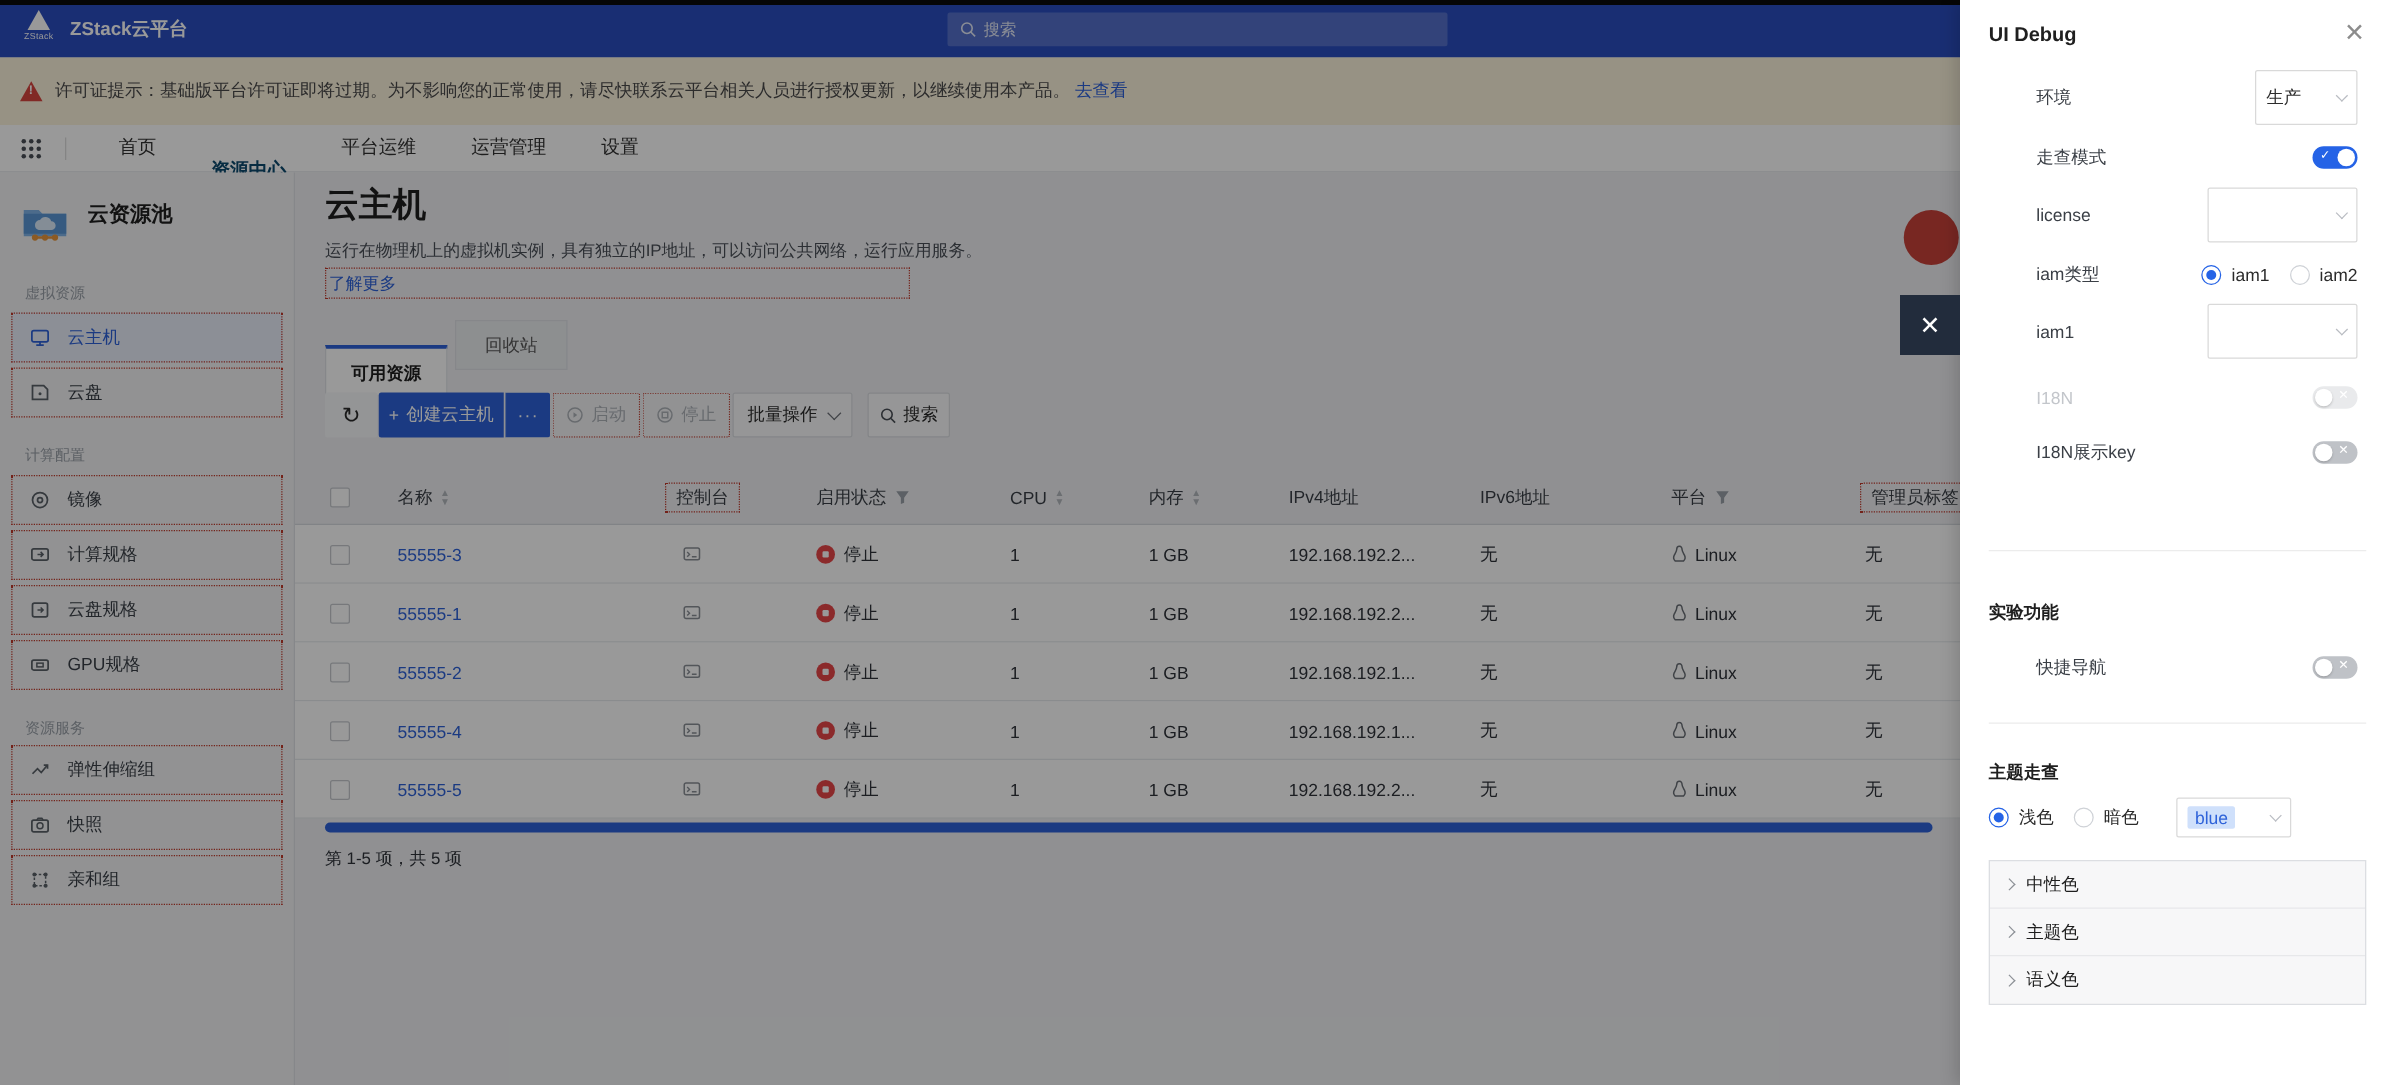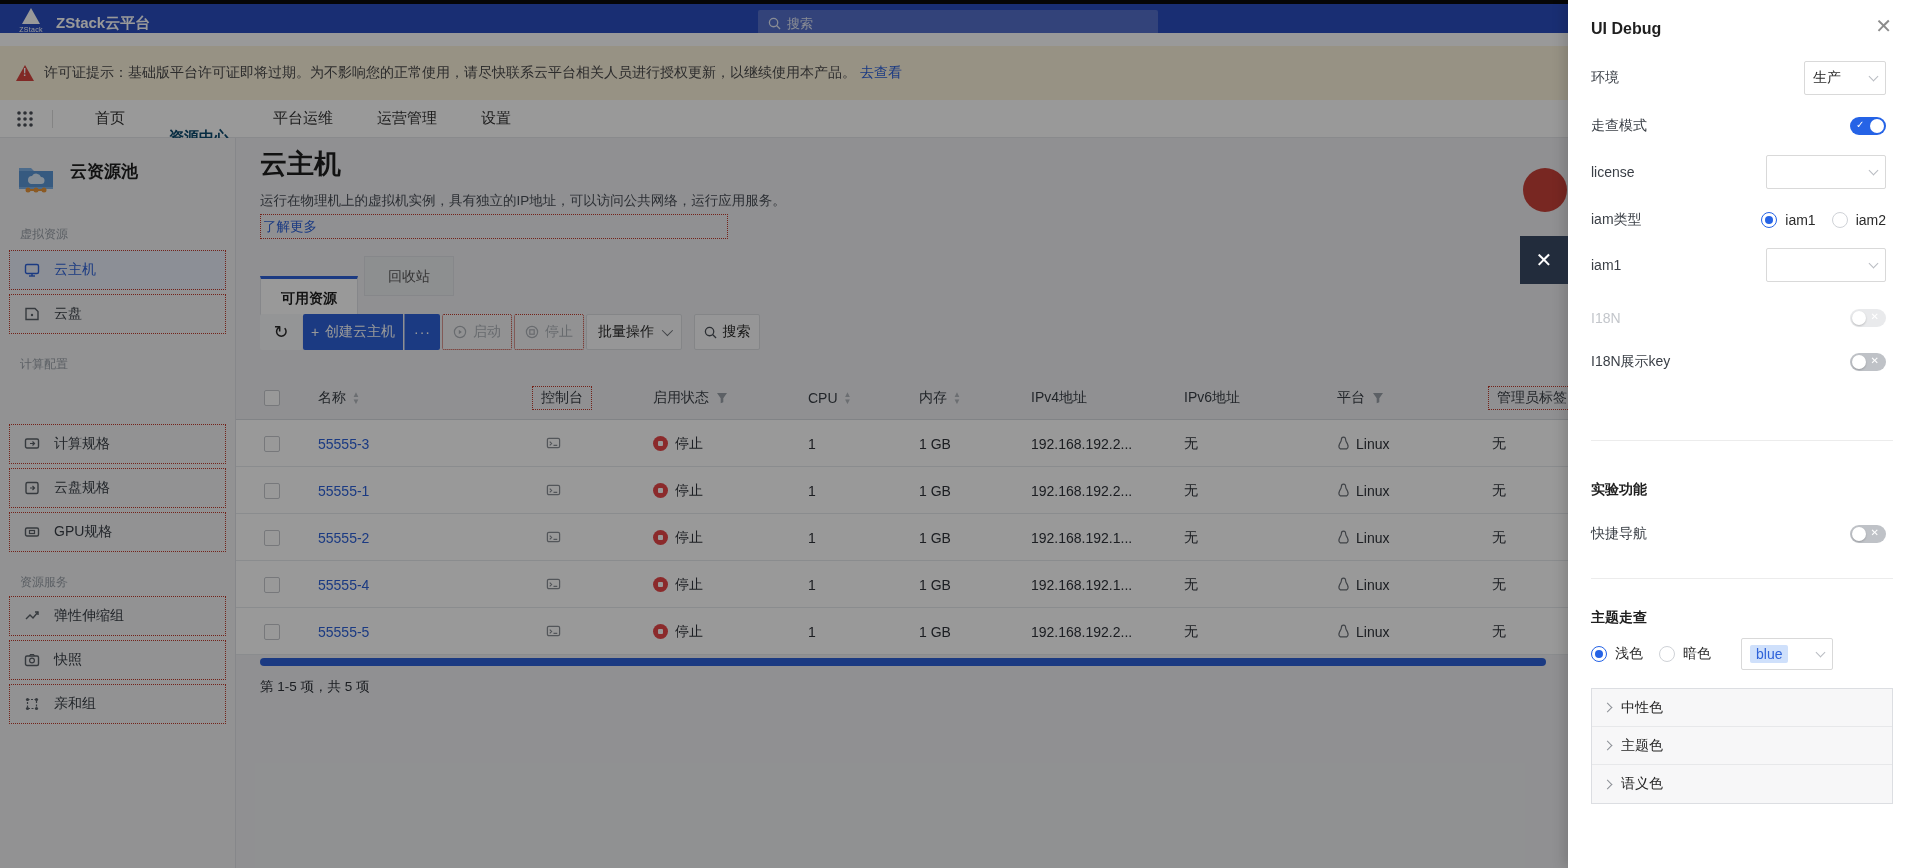--- a/index.html
+++ b/index.html
@@ -2,21 +2,21 @@
 <html><head>
 <meta charset="utf-8">
 <style>
   * { margin:0; padding:0; box-sizing:border-box; }
   html,body { width:1916px; height:868px; overflow:hidden; }
   body { font-family:"Liberation Sans","DejaVu Sans",sans-serif; font-size:13px; color:#262626; background:#fff; position:relative; }
 
   .page { position:absolute; inset:0; }
 
   
-  .topbar { position:absolute; left:0; top:0; width:100%; height:33px; background:#2b4ec0; }
+  .topbar { position:absolute; left:0; top:0; width:100%; height:46px; background:#2b4ec0; }
   .topstrip { position:absolute; left:0; top:0; width:100%; height:4px; background:#0b0b0b; }
   .logo { position:absolute; left:14px; top:8px; width:34px; height:32px; display:flex; flex-direction:column; align-items:center; color:#fff; }
   .logo .tri { width:0; height:0; border-left:9px solid transparent; border-right:9px solid transparent; border-bottom:16px solid #fff; }
   .logo .zs { font-size:7px; letter-spacing:.3px; margin-top:2px; }
   .brand { position:absolute; left:56px; top:14px; color:#fff; font-size:15px; font-weight:bold; }
   .topsearch { position:absolute; left:758px; top:10px; width:400px; height:27px; background:rgba(255,255,255,.2); border-radius:2px; display:flex; align-items:center; padding-left:10px; color:rgba(255,255,255,.85); }
   .topsearch svg { margin-right:6px; }
 
   
   .banner { position:absolute; left:0; top:46px; width:100%; height:54px; background:#fcf3dd; display:flex; align-items:center; padding-left:16px; font-size:14px; color:#4a4a4a; }
@@ -85,25 +85,25 @@
   
   .red-ball { position:absolute; left:1523px; top:168px; width:44px; height:44px; border-radius:50%; background:#c8423a; z-index:10; }
   .mask { position:absolute; left:0; top:0; width:1568px; height:868px; background:rgba(0,0,0,.40); z-index:50; }
   .drawer-handle { position:absolute; left:1520px; top:236px; width:48px; height:48px; background:#222c3c; z-index:110; display:flex; align-items:center; justify-content:center; color:#fff; font-size:20px; cursor:pointer; }
 
   
   .drawer { position:absolute; right:0; top:0; width:348px; height:868px; background:#fff; z-index:100; box-shadow:-4px 0 12px rgba(0,0,0,.15); }
   .d-title { position:absolute; left:23px; top:20px; font-size:16px; font-weight:bold; color:#1f1f1f; }
   .d-close { position:absolute; right:24px; top:14px; font-size:20px; color:#8c8c8c; cursor:pointer; }
   .d-row { position:absolute; left:23px; right:30px; height:32px; display:flex; align-items:center; justify-content:space-between; }
-  .d-label { font-size:14px; color:#3a3f46; }
+  .d-label { font-size:14px; color:#3a3f46;margin-left:38px; }
   .d-label.dim { color:#c3c6cb; }
   .d-sec { font-size:14px; font-weight:bold; color:#1f1f1f; }
   .d-divider { position:absolute; left:23px; right:23px; height:1px; background:#ececec; }
-  .sel { height:34px; border:1px solid #d9d9d9; border-radius:2px; display:flex; align-items:center; justify-content:space-between; padding:0 8px; background:#fff; cursor:pointer; }
+  .sel { height:44px; border:1px solid #d9d9d9; border-radius:2px; display:flex; align-items:center; justify-content:space-between; padding:0 8px; background:#fff; cursor:pointer; }
   .sel .sv { font-size:14px; color:#2b2b2b; }
   .sel .chev { width:7px; height:7px; border-right:1.4px solid #b9bcc2; border-bottom:1.4px solid #b9bcc2; transform:rotate(45deg); margin-left:10px; margin-top:-3px; }
   .sel.w82 { width:82px; } .sel.w120 { width:120px; } .sel.w92 { width:92px; height:32px; }
   .hl-blue { background:#cfe0fb; color:#2e62d9; padding:1px 6px; border-radius:2px; font-size:14px; }
   .switch { width:36px; height:18px; border-radius:9px; position:relative; cursor:pointer; }
   .switch .knob { position:absolute; top:2px; width:14px; height:14px; border-radius:50%; background:#fff; }
   .switch.on { background:#2563e6; }
   .switch.on .knob { right:2px; }
   .switch.on .mark { position:absolute; left:6px; top:2px; color:#fff; font-size:10px; }
   .switch.off { background:#bfc2c7; }
@@ -197,20 +197,29 @@
       <span class="sicon">
           <svg width="16" height="16" viewBox="0 0 16 16">
             <path d="M2 2.5 h9 l3 3 v8 h-12 z" fill="none" stroke="currentColor" stroke-width="1.4"></path>
             <circle cx="8" cy="9" r="1.2" fill="currentColor"></circle>
           </svg>
         </span>
       <span>云盘</span>
     </div>
 
     <div class="side-group-label" style="top:218px">计算配置</div>
+    <div class="side-item" style="top:242px">
+      <span class="sicon">
+          <svg width="16" height="16" viewBox="0 0 16 16">
+            <circle cx="8" cy="8" r="6" fill="none" stroke="currentColor" stroke-width="1.4"></circle>
+            <circle cx="8" cy="8" r="2" fill="none" stroke="currentColor" stroke-width="1.4"></circle>
+          </svg>
+        </span>
+      <span>镜像</span>
+    </div>
     <div class="side-item" style="top:286px">
       <span class="sicon">
           <svg width="16" height="16" viewBox="0 0 16 16">
             <rect x="1.5" y="3" width="13" height="9" rx="1.5" fill="none" stroke="currentColor" stroke-width="1.4"></rect>
             <path d="M6 7.5 h4 M8.5 5.5 l2 2 -2 2" fill="none" stroke="currentColor" stroke-width="1.2"></path>
           </svg>
         </span>
       <span>计算规格</span>
     </div>
     <div class="side-item" style="top:330px">

